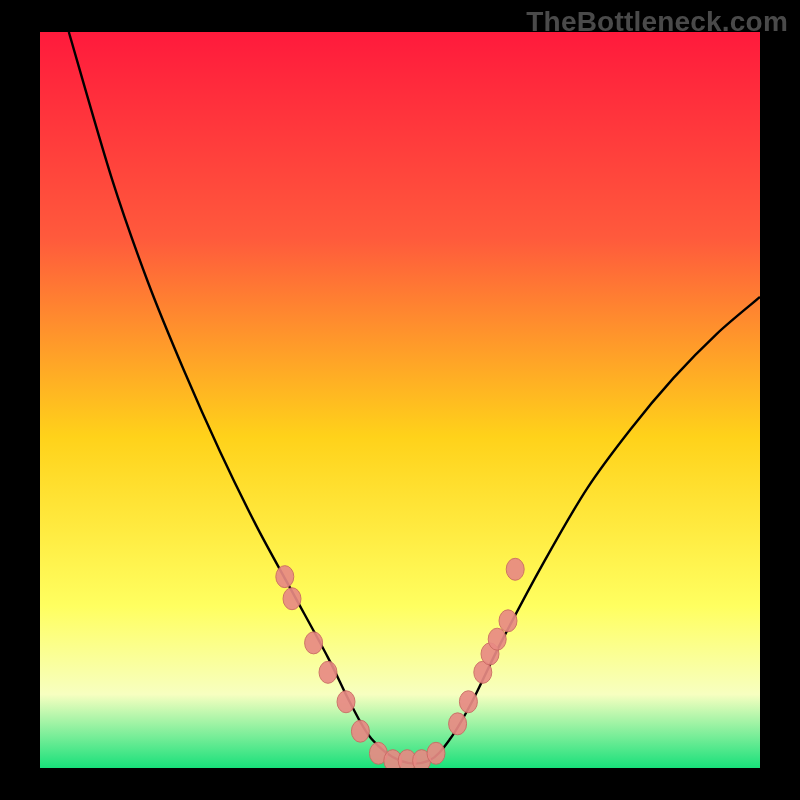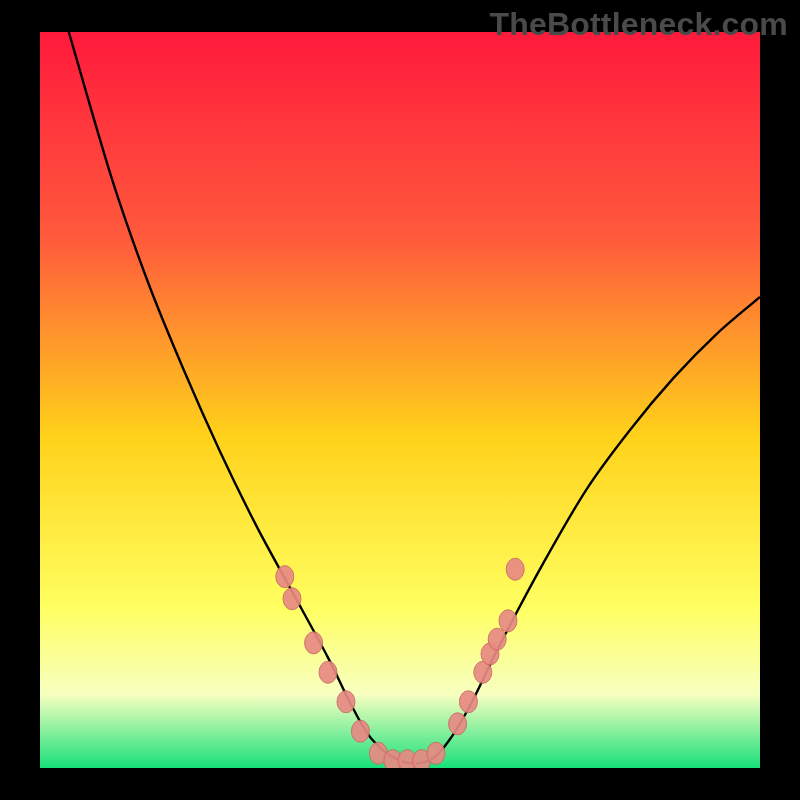--- a/index.html
+++ b/index.html
@@ -15,21 +15,21 @@
     position: relative;
     width: 800px;
     height: 800px;
     background: #000;
   }
   .watermark {
     position: absolute;
     top: 6px;
     right: 12px;
     color: #4a4a4a;
-    font-size: 32px;
+    font-size: 28px;
     font-weight: 600;
     letter-spacing: 0.2px;
     z-index: 10;
     user-select: none;
   }
   svg {
     display: block;
   }
 </style>
 </head>

